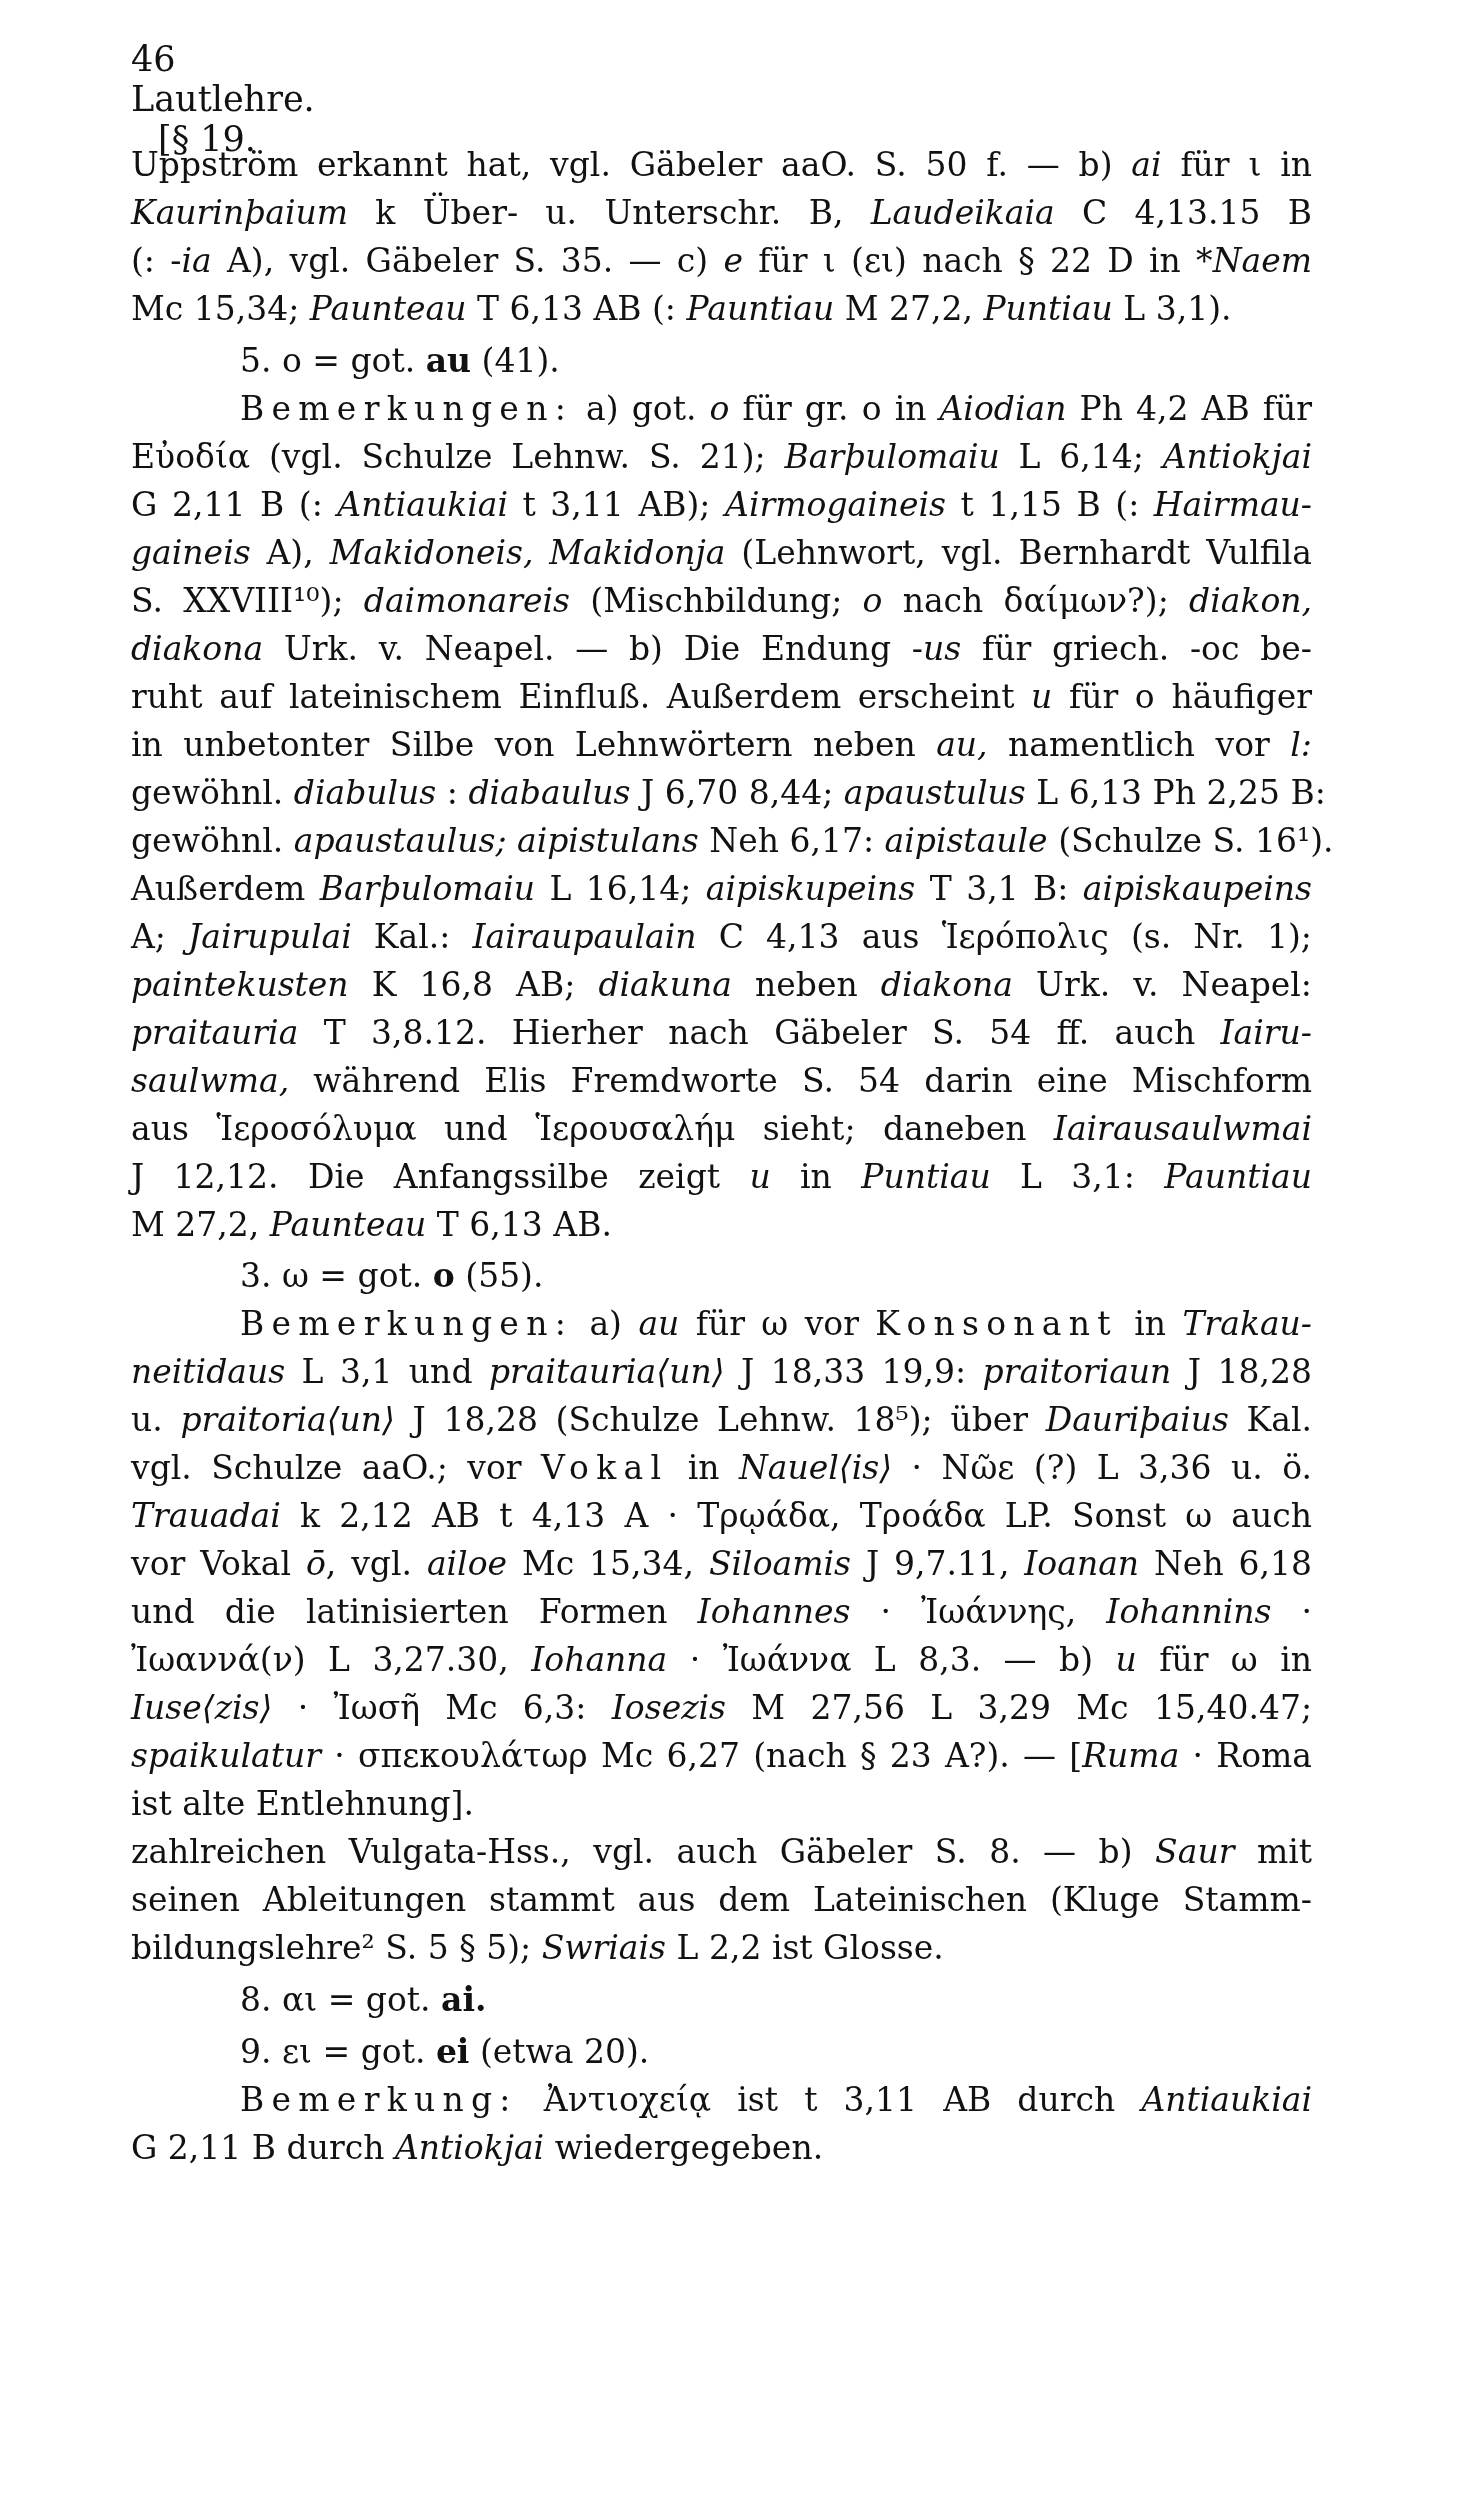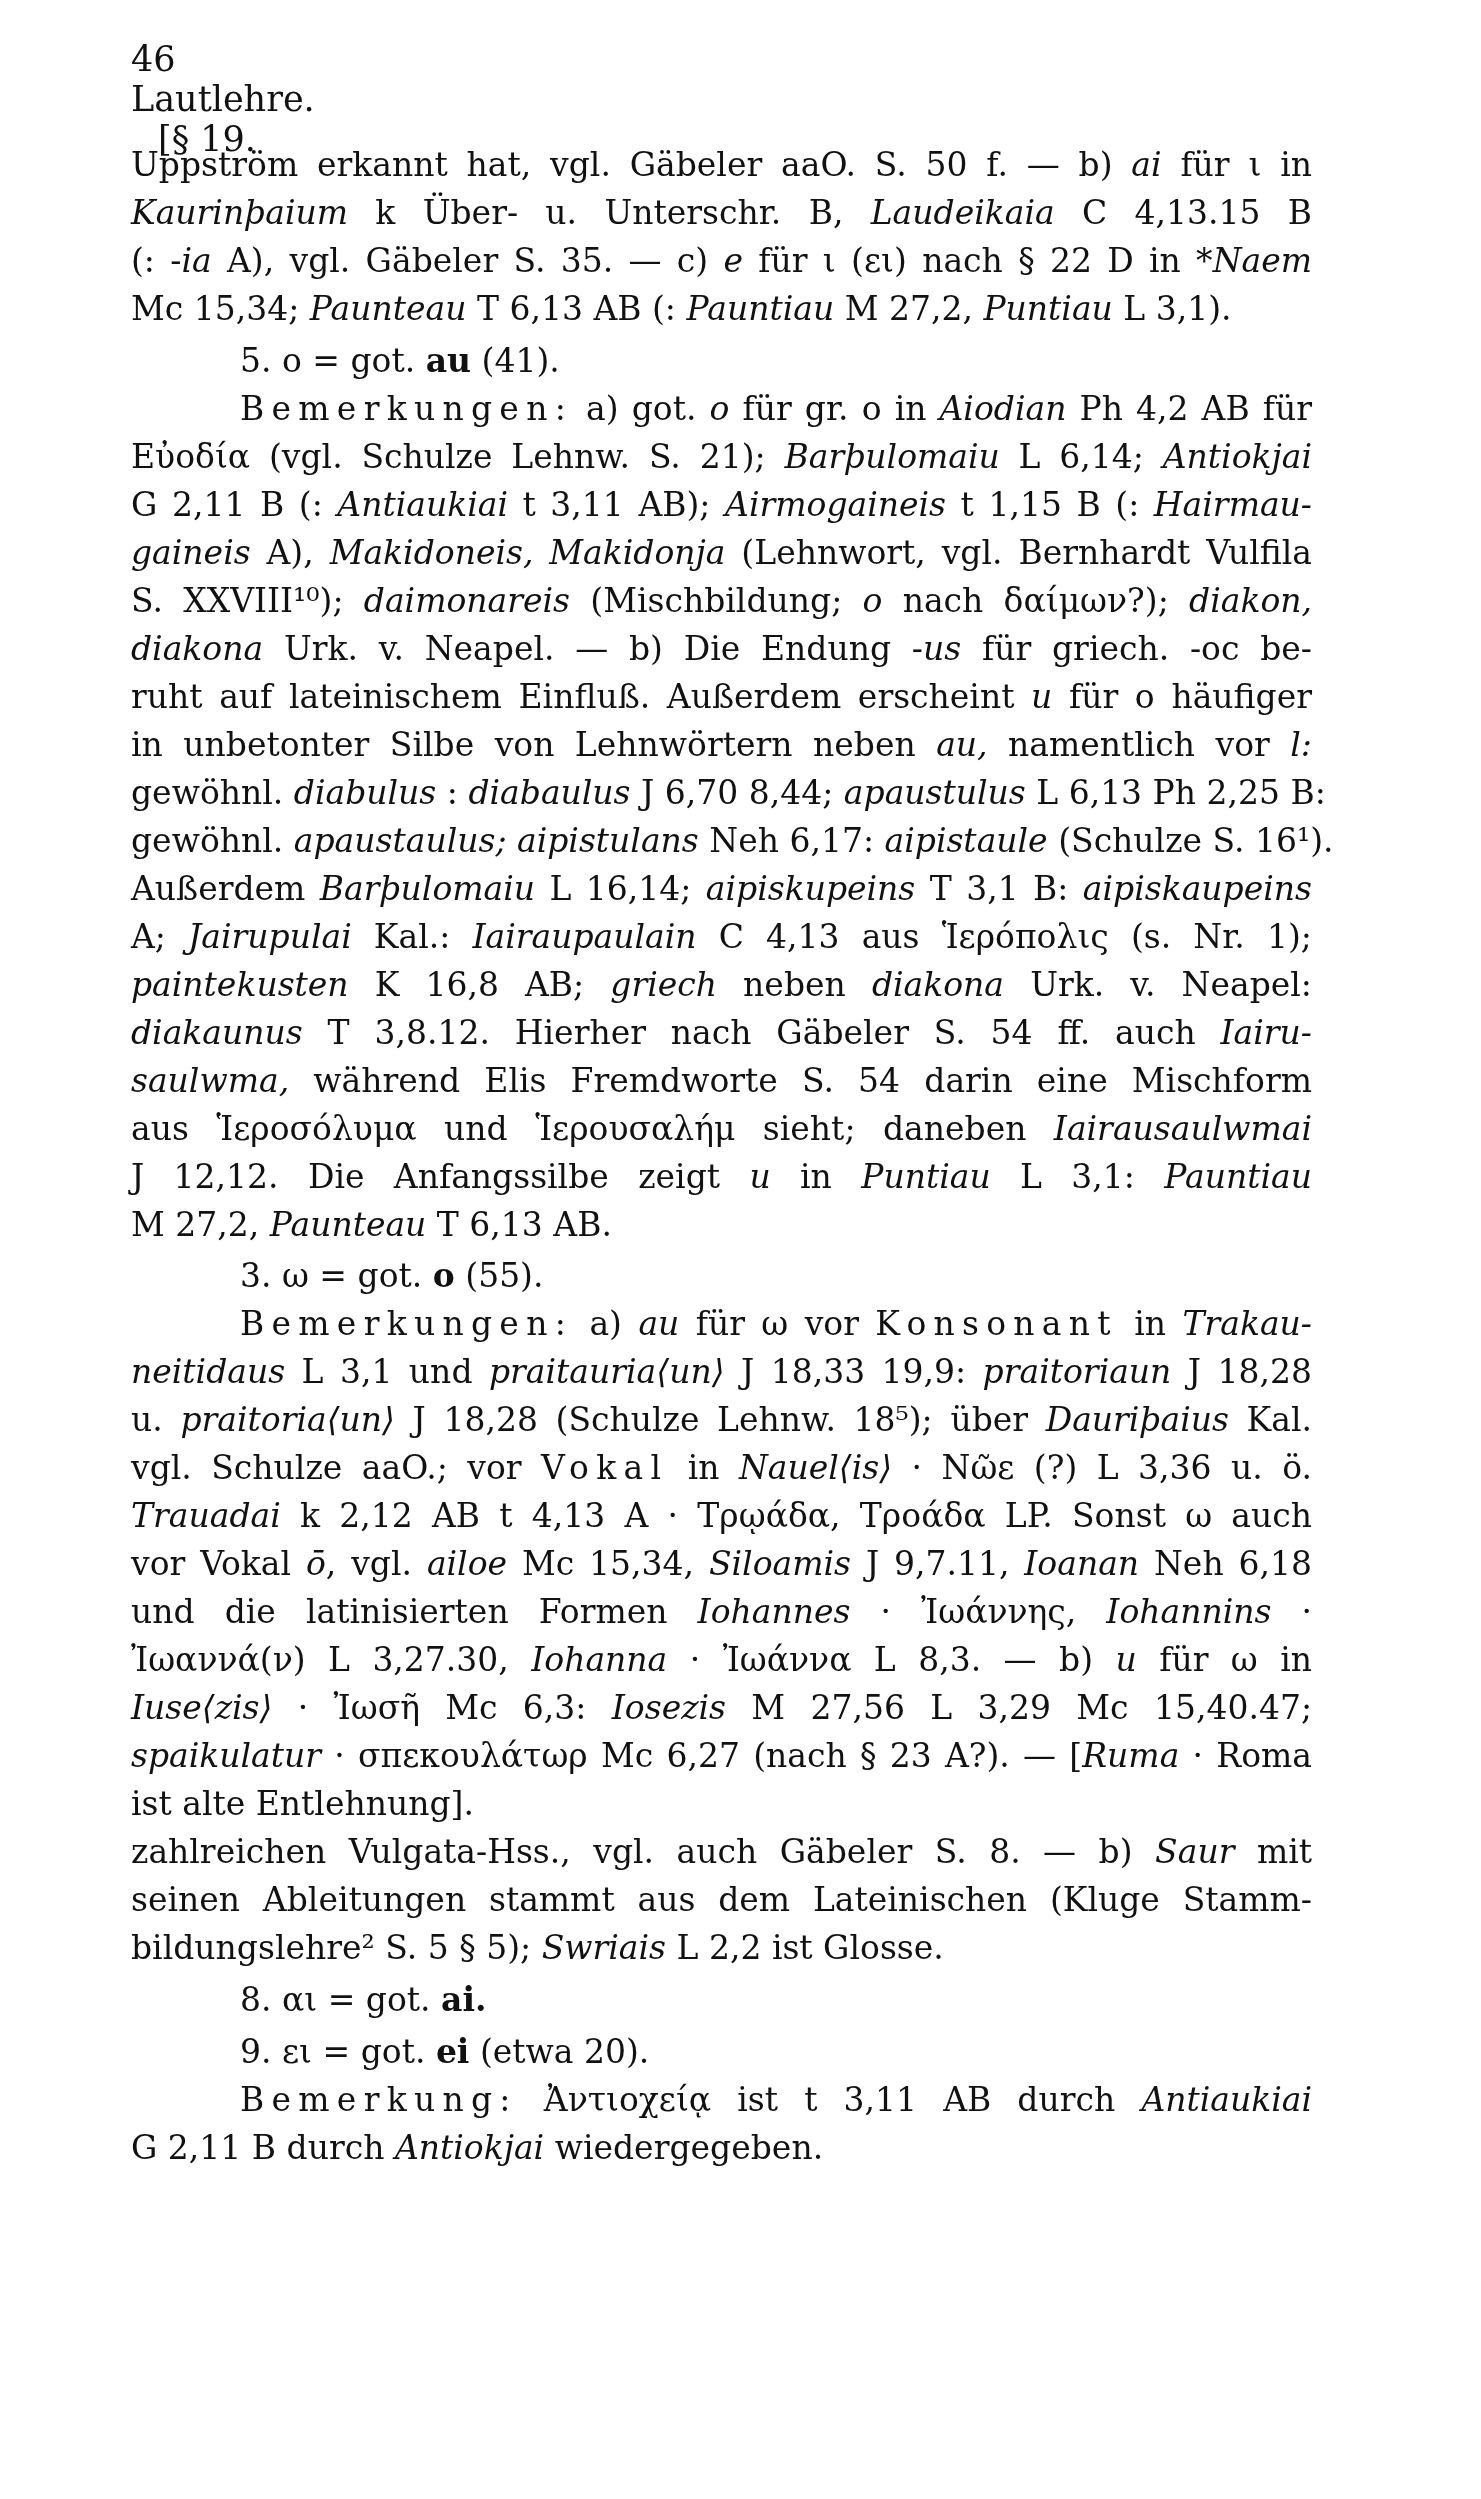--- a/index.html
+++ b/index.html
@@ -53,22 +53,22 @@
       <div class="line "><span>G 2,11 B (: </span><span class="i">Antiaukiai</span><span> t 3,11 AB); </span><span class="i">Airmogaineis</span><span> t 1,15 B (: </span><span class="i">Hairmau-</span></div>
       <div class="line "><span class="i">gaineis</span><span> A), </span><span class="i">Makidoneis, Makidonja</span><span> (Lehnwort, vgl. Bernhardt Vulfila</span></div>
       <div class="line "><span>S. XXVIII¹⁰); </span><span class="i">daimonareis</span><span> (Mischbildung; </span><span class="i">o</span><span> nach δαίμων?); </span><span class="i">diakon,</span></div>
       <div class="line "><span class="i">diakona</span><span> Urk. v. Neapel. — b) Die Endung -</span><span class="i">us</span><span> für griech. -οc be-</span></div>
       <div class="line "><span>ruht auf lateinischem Einfluß. Außerdem erscheint </span><span class="i">u</span><span> für ο häufiger</span></div>
       <div class="line "><span>in unbetonter Silbe von Lehnwörtern neben </span><span class="i">au,</span><span> namentlich vor </span><span class="i">l:</span></div>
       <div class="line "><span>gewöhnl. </span><span class="i">diabulus</span><span> : </span><span class="i">diabaulus</span><span> J 6,70 8,44; </span><span class="i">apaustulus</span><span> L 6,13 Ph 2,25 B:</span></div>
       <div class="line "><span>gewöhnl. </span><span class="i">apaustaulus; aipistulans</span><span> Neh 6,17: </span><span class="i">aipistaule</span><span> (Schulze S. 16¹).</span></div>
       <div class="line "><span>Außerdem </span><span class="i">Barþulomaiu</span><span> L 16,14; </span><span class="i">aipiskupeins</span><span> T 3,1 B: </span><span class="i">aipiskaupeins</span></div>
       <div class="line "><span>A; </span><span class="i">Jairupulai</span><span> Kal.: </span><span class="i">Iairaupaulain</span><span> C 4,13 aus Ἱερόπολις (s. Nr. 1);</span></div>
-      <div class="line "><span class="i">paintekusten</span><span> K 16,8 AB; </span><span class="i">griech</span><span> neben </span><span class="i">diakona</span><span> Urk. v. Neapel:</span></div>
-      <div class="line "><span class="i">diakaunus</span><span> T 3,8.12. Hierher nach Gäbeler S. 54 ff. auch </span><span class="i">Iairu-</span></div>
+      <div class="line "><span class="i">paintekusten</span><span> K 16,8 AB; </span><span class="i">diakuna</span><span> neben </span><span class="i">diakona</span><span> Urk. v. Neapel:</span></div>
+      <div class="line "><span class="i">praitauria</span><span> T 3,8.12. Hierher nach Gäbeler S. 54 ff. auch </span><span class="i">Iairu-</span></div>
       <div class="line "><span class="i">saulwma,</span><span> während Elis Fremdworte S. 54 darin eine Mischform</span></div>
       <div class="line "><span>aus Ἱεροσόλυμα und Ἱερουσαλήμ sieht; daneben </span><span class="i">Iairausaulwmai</span></div>
       <div class="line "><span>J 12,12. Die Anfangssilbe zeigt </span><span class="i">u</span><span> in </span><span class="i">Puntiau</span><span> L 3,1: </span><span class="i">Pauntiau</span></div>
       <div class="line last"><span>M 27,2, </span><span class="i">Paunteau</span><span> T 6,13 AB.</span></div>
       <div class="line item"><span>3. ω = got. </span><span class="b">o</span><span> (55).</span></div>
       <div class="line indent"><span class="sp">Bemerkungen:</span><span> a) </span><span class="i">au</span><span> für ω vor </span><span class="sp">Konsonant</span><span> in </span><span class="i">Trakau-</span></div>
       <div class="line "><span class="i">neitidaus</span><span> L 3,1 und </span><span class="i">praitauria⟨un⟩</span><span> J 18,33 19,9: </span><span class="i">praitoriaun</span><span> J 18,28</span></div>
       <div class="line "><span>u. </span><span class="i">praitoria⟨un⟩</span><span> J 18,28 (Schulze Lehnw. 18⁵); über </span><span class="i">Dauriþaius</span><span> Kal.</span></div>
       <div class="line "><span>vgl. Schulze aaO.; vor </span><span class="sp">Vokal</span><span> in </span><span class="i">Nauel⟨is⟩</span><span> · Νῶε (?) L 3,36 u. ö.</span></div>
       <div class="line "><span class="i">Trauadai</span><span> k 2,12 AB t 4,13 A · Τρῳάδα, Τροάδα LP. Sonst ω auch</span></div>

